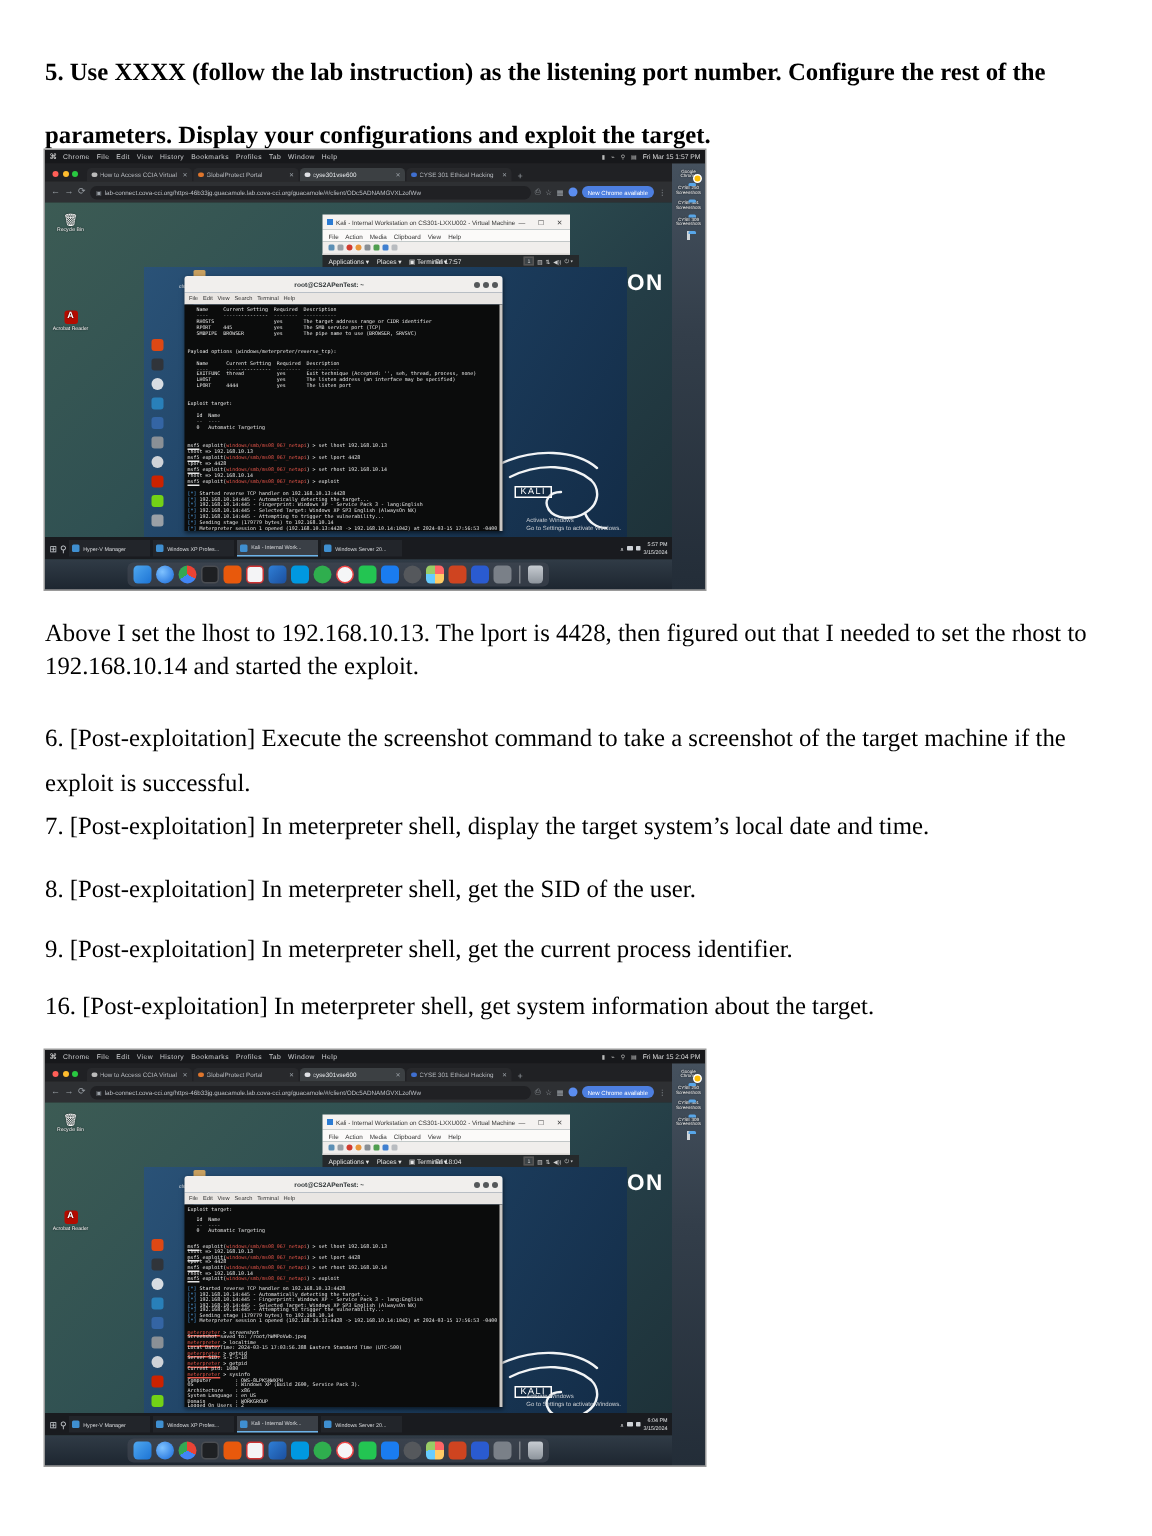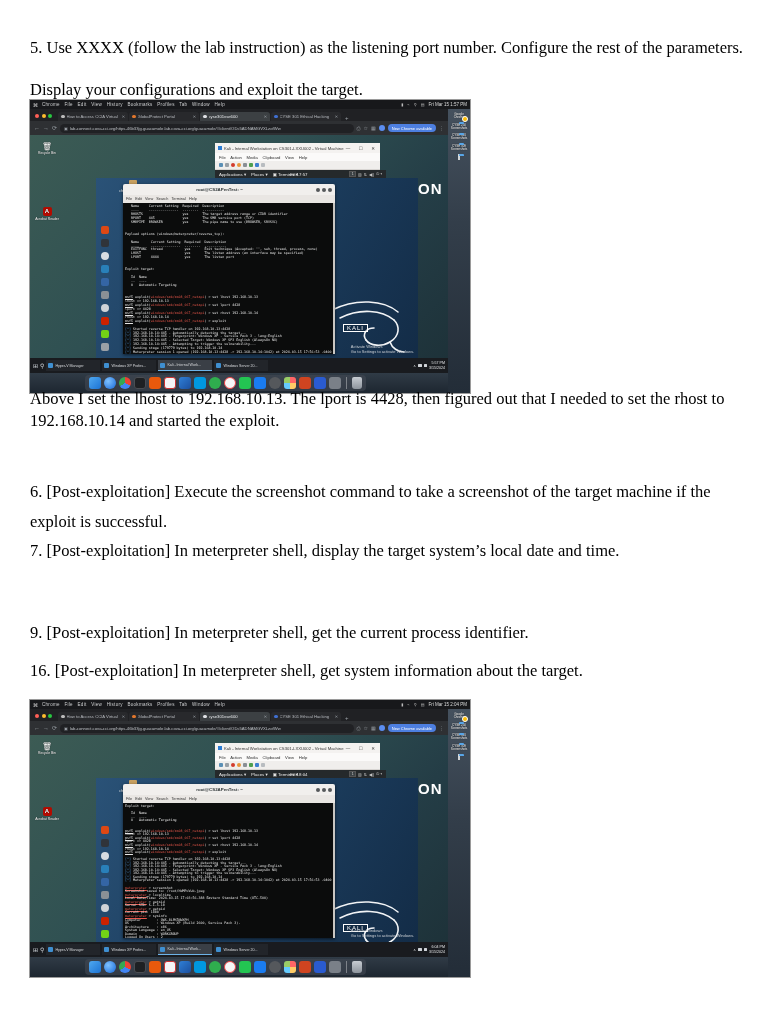--- a/index.html
+++ b/index.html
@@ -1,20 +1,20 @@
 <!DOCTYPE html>
 <html><head>
 <meta charset="utf-8">
 <style>
   html,body{margin:0;padding:0;background:#fff;}
   #page{position:relative;width:768px;height:1024px;background:#fff;overflow:hidden;
         font-family:"Liberation Serif",serif;color:#000;}
   .docpara{position:absolute;left:30px;width:724px;font-size:16.5px;margin:0;white-space:pre-line;}
-  #para5{top:27px;line-height:42px;}
-  #paraAbove{top:388px;line-height:21.5px;}
+  #para5{top:27px;line-height:42px;font-weight:bold;}
+  #paraAbove{top:411px;line-height:21.5px;}
   #item6{top:477px;line-height:30px;}
   #item7{top:541px;}
   #item8{top:583px;}
   #item9{top:623px;}
   #item10{top:661px;}
 
   
   .shot{position:absolute;left:30px;width:440px;outline:1px solid #9a9a9a;overflow:hidden;
         font-family:"Liberation Sans",sans-serif;background:#222;}
   .shot-a{top:100px;height:293px;}
@@ -425,20 +425,21 @@
       <span class="ms-lbl">CYSE 309 Screenshots</span>
     </div>
     <div class="ms-item"><span class="ms-folder"></span></div>
     <div class="ms-item"><span class="ms-thumb"></span></div>
   </div>
 </div>
 
   <p class="docpara" id="paraAbove">Above I set the lhost to 192.168.10.13. The lport is 4428, then figured out that I needed to set the rhost to 192.168.10.14 and started the exploit.</p>
   <p class="docpara" id="item6">6. [Post-exploitation] Execute the screenshot command to take a screenshot of the target machine if the exploit is successful.</p>
   <p class="docpara" id="item7">7. [Post-exploitation] In meterpreter shell, display the target system’s local date and time.</p>
+  <p class="docpara" id="item8">8. [Post-exploitation] In meterpreter shell, get the SID of the user.</p>
   <p class="docpara" id="item9">9. [Post-exploitation] In meterpreter shell, get the current process identifier.</p>
   <p class="docpara" id="item10">16. [Post-exploitation] In meterpreter shell, get system information about the target.</p>
 
   <div class="shot shot-b">
 
   <div class="menubar">
     <span class="mb-apple">⌘</span>
     <span class="mb-apps">Chrome   File   Edit   View   History   Bookmarks   Profiles   Tab   Window   Help</span>
     <span class="mb-sp"></span>
     <span class="mb-ico">▮</span>

